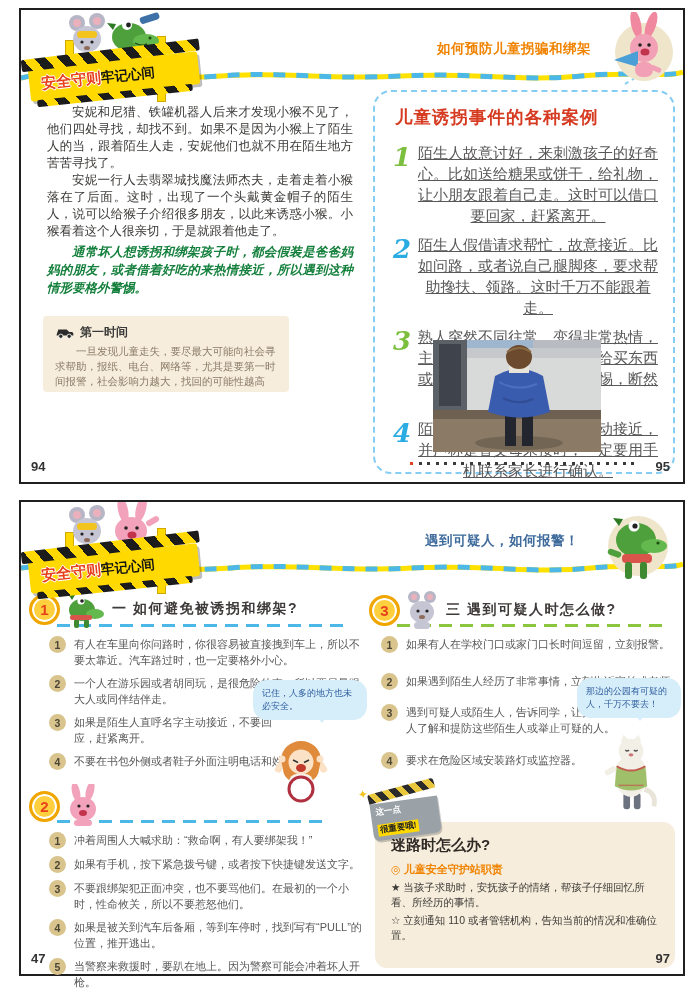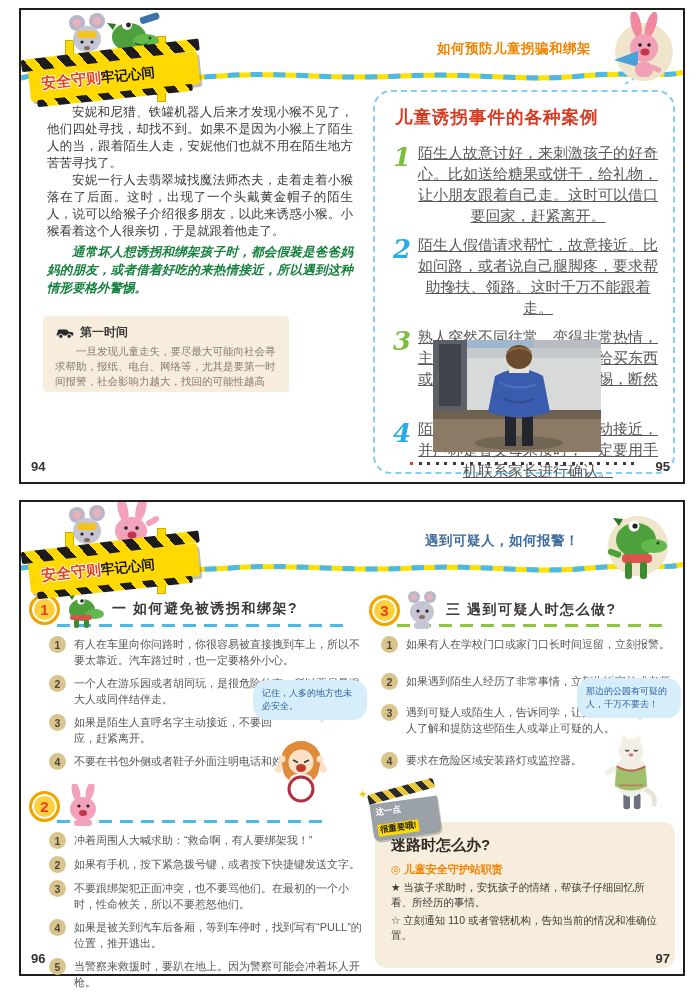--- a/index.html
+++ b/index.html
@@ -365,21 +365,21 @@
       <div class="itm">
         <span class="itm-num">4</span>
         <span class="itm-text w290">如果是被关到汽车后备厢，等到车停时，找到写有“PULL”的位置，推开逃出。</span>
       </div>
       <div class="itm">
         <span class="itm-num">5</span>
         <span class="itm-text">当警察来救援时，要趴在地上。因为警察可能会冲着坏人开枪。</span>
       </div>
     </div>
 
-    <div class="pn pn-left">96</div>
+    <div class="pn pn-left">47</div>
 
     <div class="sec-head" style="left:348px;top:86px;">
       <span class="sec-badge">3</span>
       <svg width="40" height="44" viewBox="0 0 40 44">
         <circle cx="12" cy="9" r="6" fill="#b7b6c6"></circle>
           <circle cx="28" cy="9" r="6" fill="#b7b6c6"></circle>
         <circle cx="12" cy="9" r="3" fill="#eab0bc"></circle>
           <circle cx="28" cy="9" r="3" fill="#eab0bc"></circle>
         <ellipse cx="20" cy="24" rx="12" ry="11" fill="#c6c5d4"></ellipse>
         <circle cx="16" cy="23" r="1.6" fill="#222"></circle>

